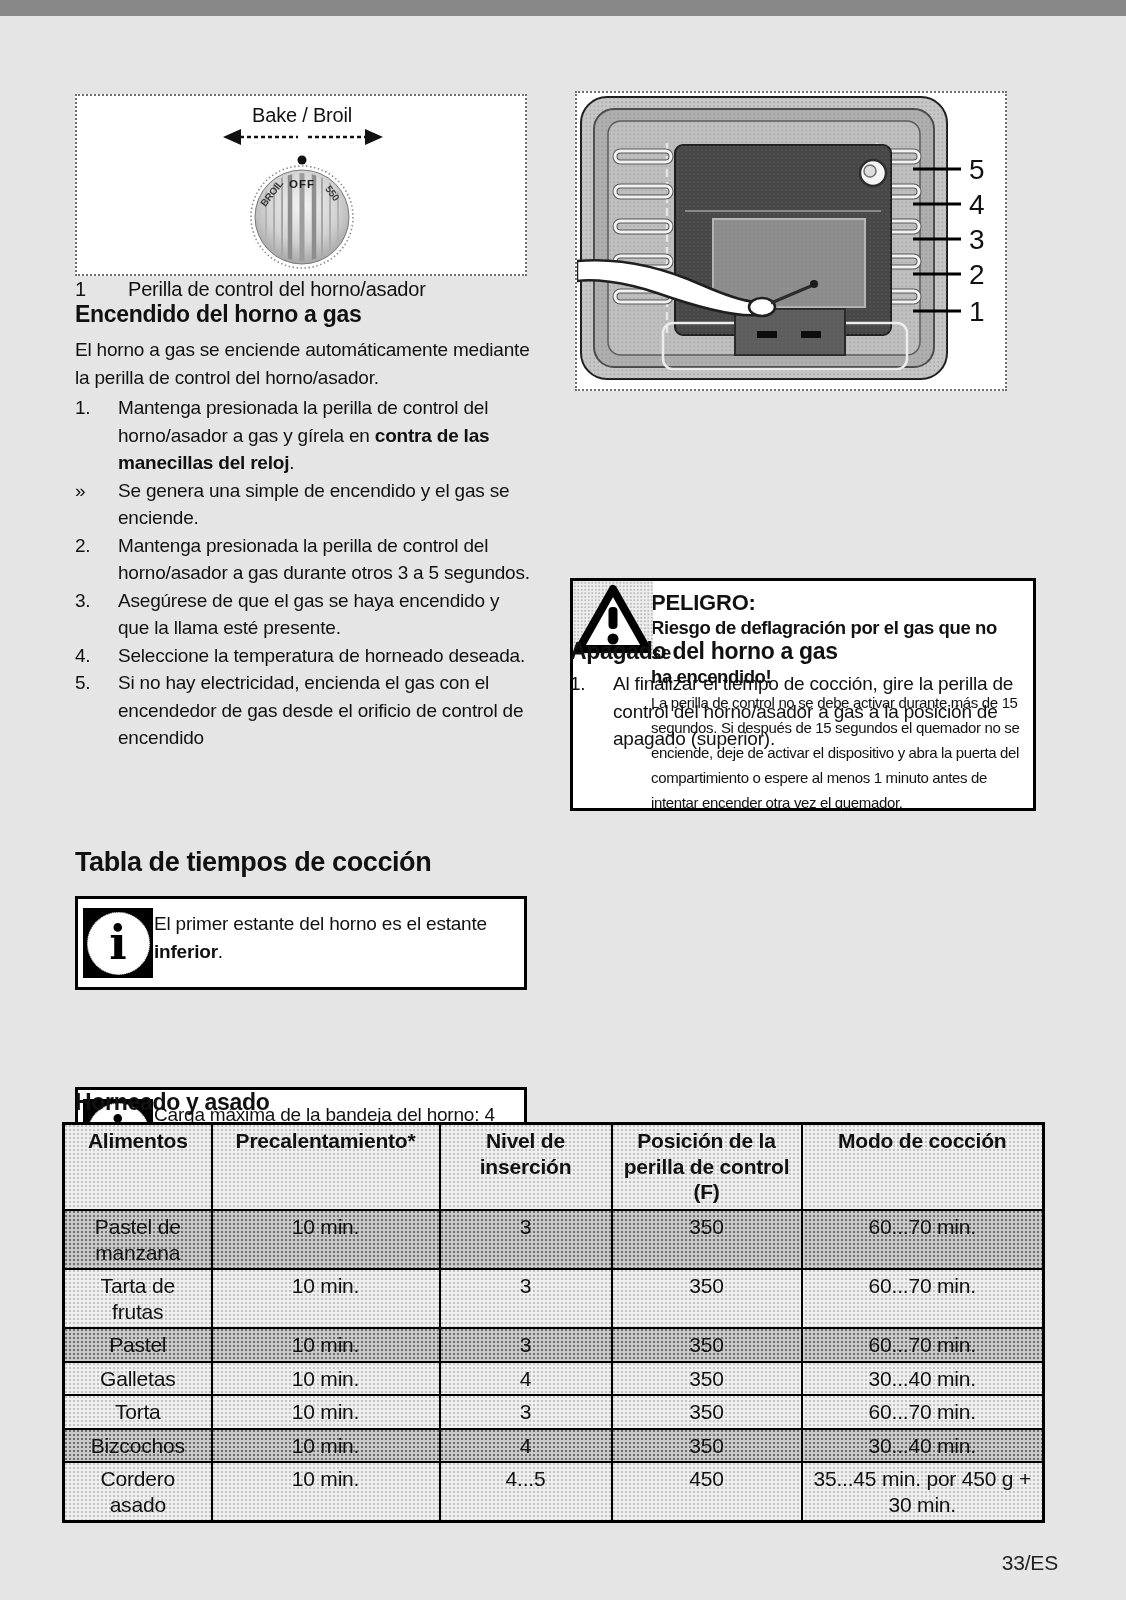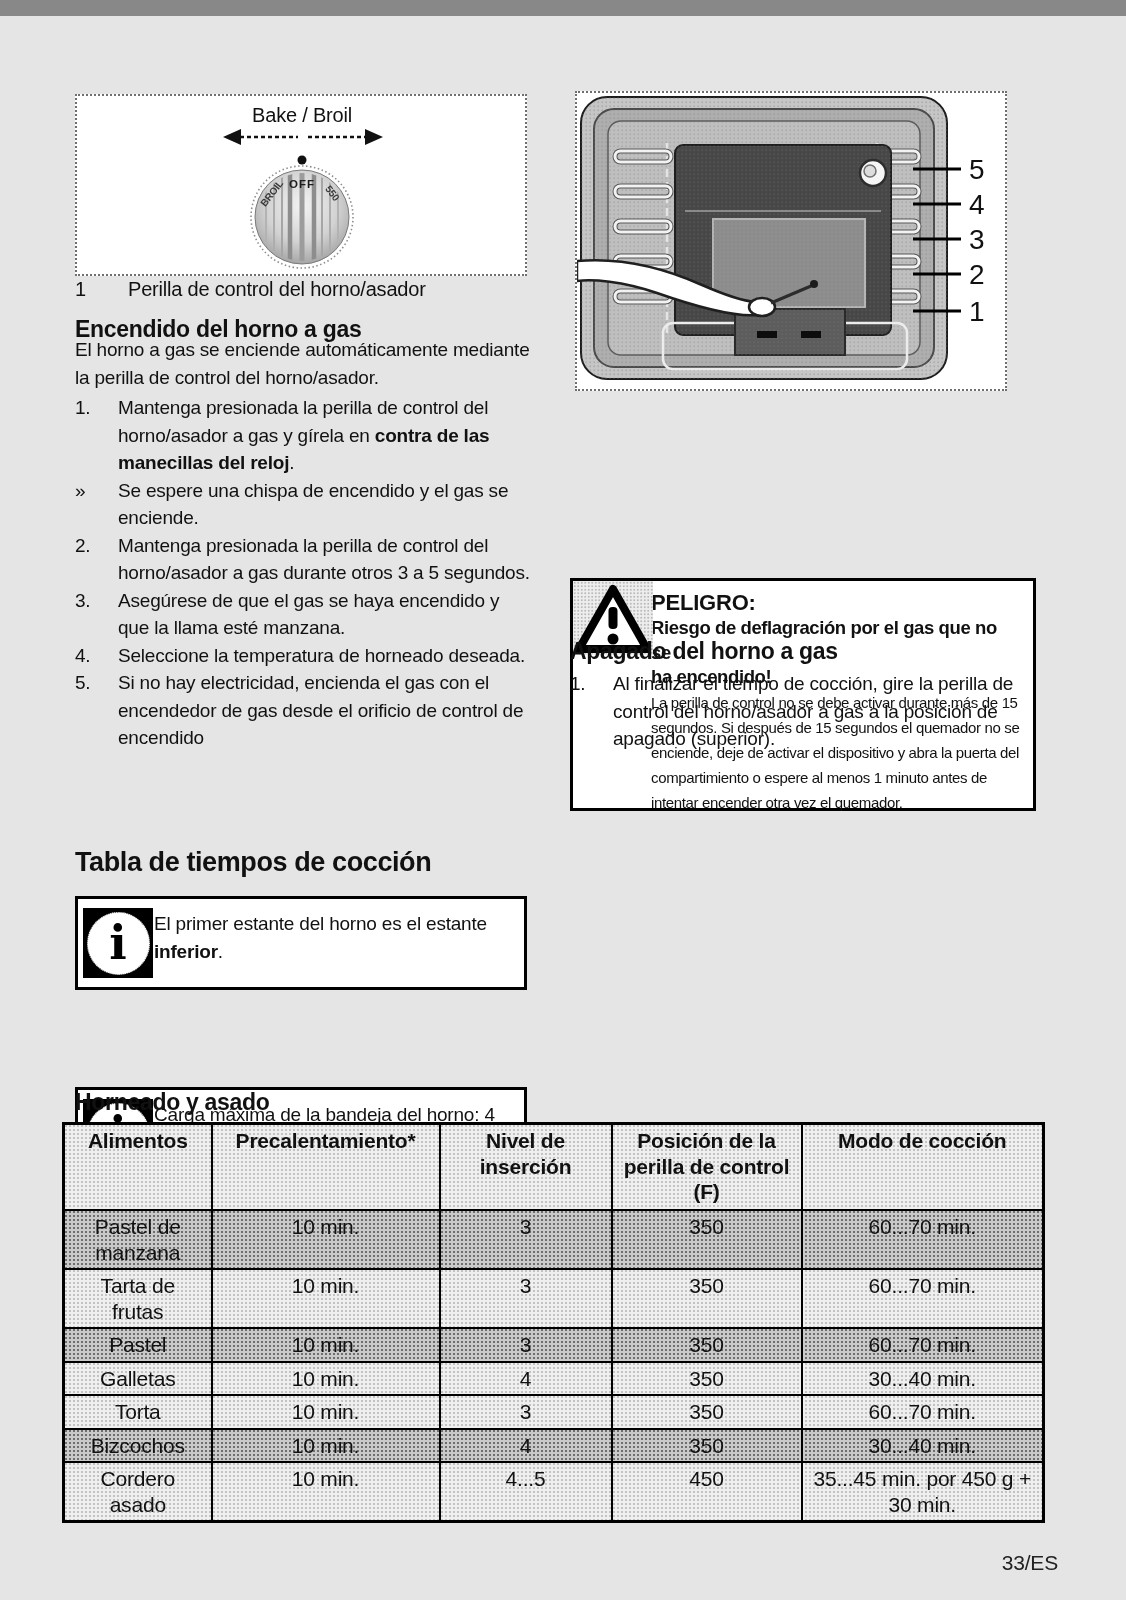--- a/index.html
+++ b/index.html
@@ -92,40 +92,40 @@
         <text x="225" y="86" font-size="10" font-weight="bold" text-anchor="middle" fill="#3a3a3a">550</text>
       </g>
     </svg>
   </div>
 
   <div class="abs" style="left:75px;top:260px;width:452px;display:flex;font-size:20px;line-height:27px;">
     <span style="flex:0 0 53px;">1</span>
     <span>Perilla de control del horno/asador</span>
   </div>
 
-  <div class="abs h-sec" style="left:75px;top:300px;">Encendido del horno a gas</div>
+  <div class="abs h-sec" style="left:75px;top:285px;">Encendido del horno a gas</div>
 
   <div class="abs" style="left:75px;top:320px;width:457px;">
     <div class="body-txt">El horno a gas se enciende automáticamente mediante la perilla de control del horno/asador.</div>
     <div class="plist" style="margin-top:3px;">
       <div class="row">
         <span class="mk">1.</span>
         <span class="tx"><span>Mantenga presionada la perilla de control del horno/asador a gas y gírela en </span><b>contra de las manecillas del reloj</b><span>.</span></span>
       </div>
       <div class="row">
         <span class="mk">»</span>
-        <span class="tx">Se espere una chispa de encendido y el gas se enciende.</span>
+        <span class="tx">Se genera una simple de encendido y el gas se enciende.</span>
       </div>
       <div class="row">
         <span class="mk">2.</span>
         <span class="tx">Mantenga presionada la perilla de control del horno/asador a gas durante otros 3 a 5 segundos.</span>
       </div>
       <div class="row">
         <span class="mk">3.</span>
-        <span class="tx">Asegúrese de que el gas se haya encendido y que la llama esté manzana.</span>
+        <span class="tx">Asegúrese de que el gas se haya encendido y que la llama esté presente.</span>
       </div>
       <div class="row">
         <span class="mk">4.</span>
         <span class="tx">Seleccione la temperatura de horneado deseada.</span>
       </div>
       <div class="row">
         <span class="mk">5.</span>
         <span class="tx">Si no hay electricidad, encienda el gas con el encendedor de gas desde el orificio de control de encendido</span>
       </div>
     </div>

